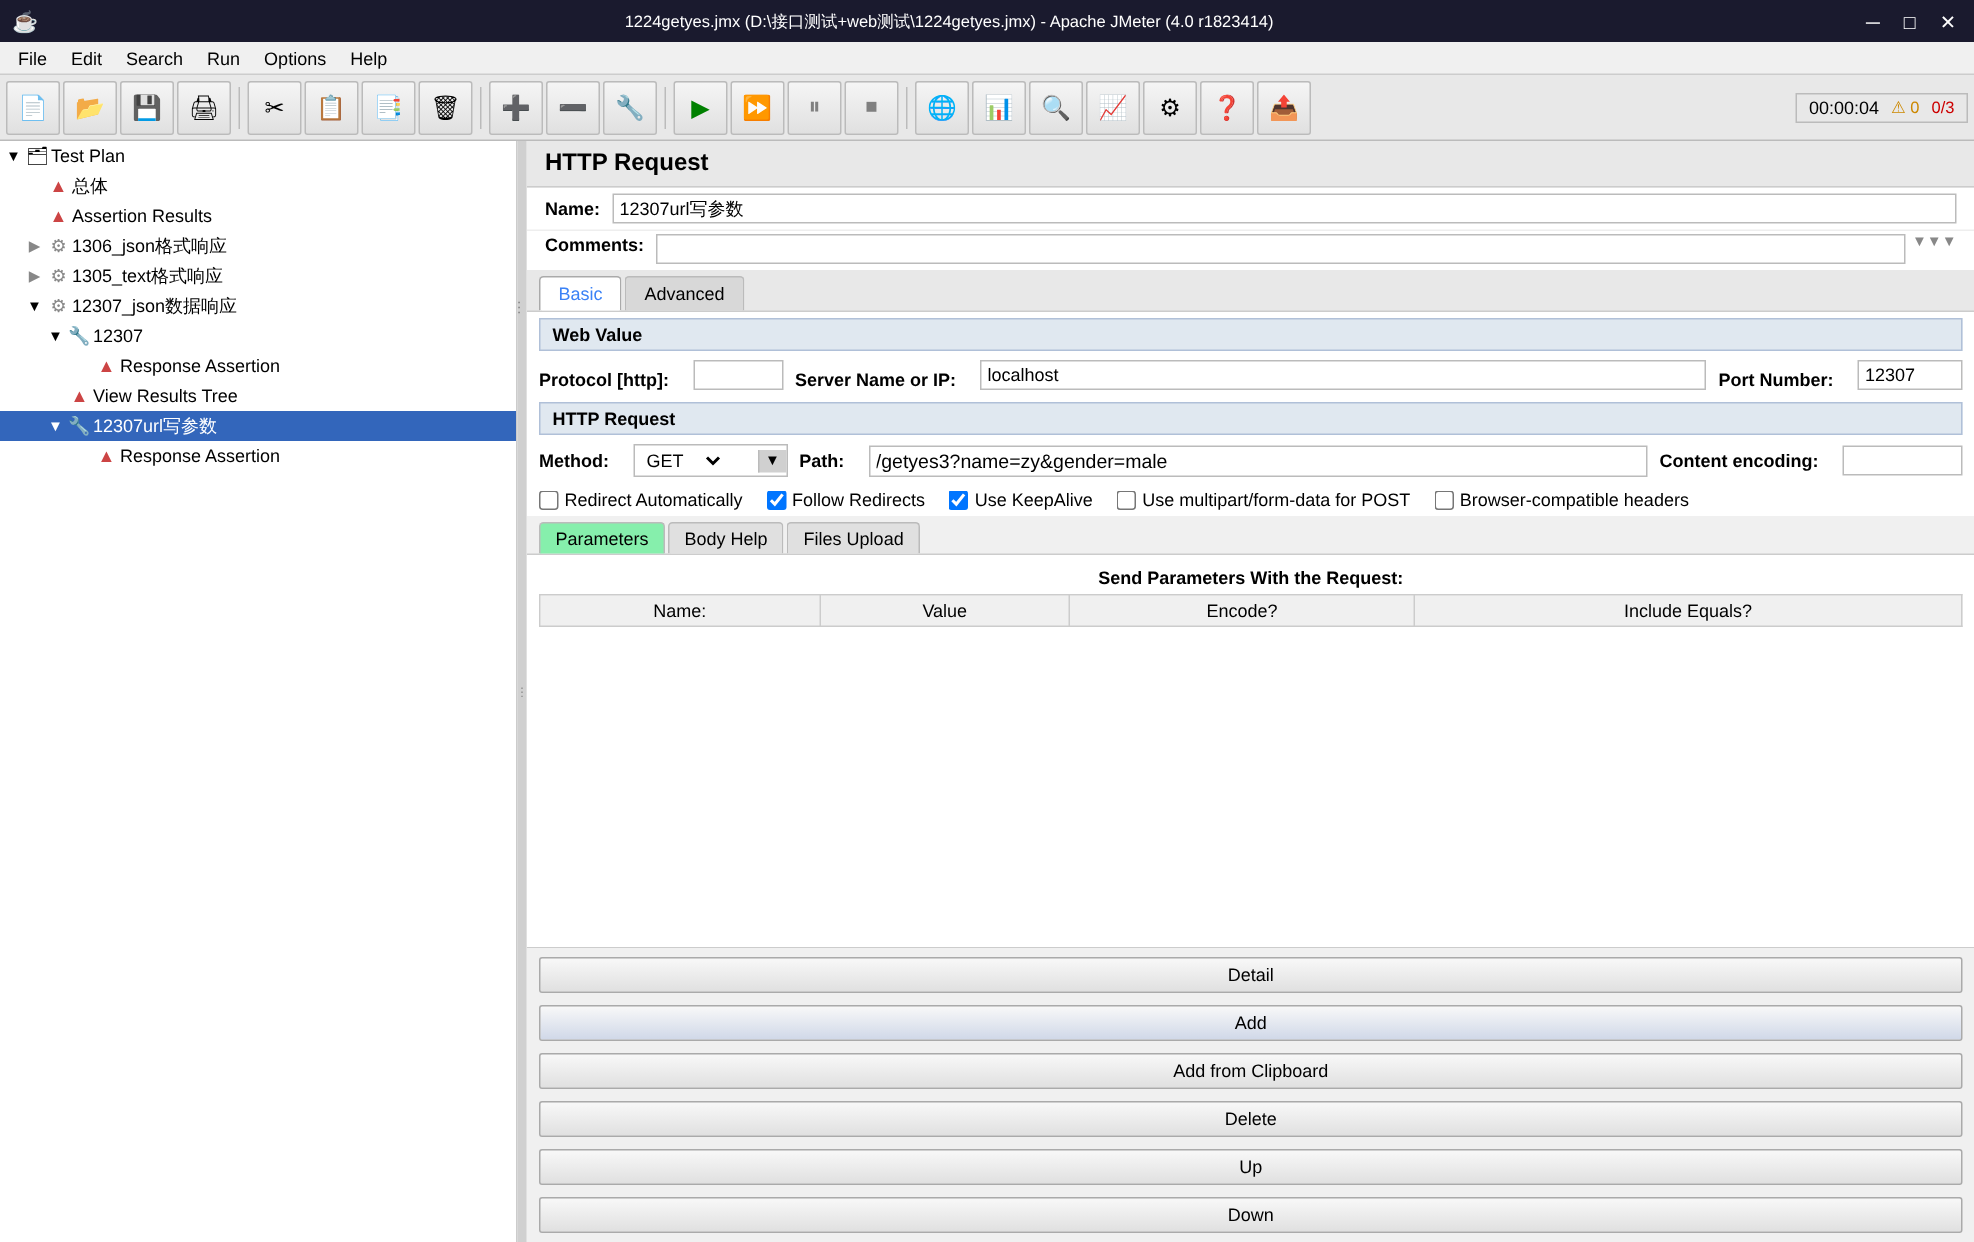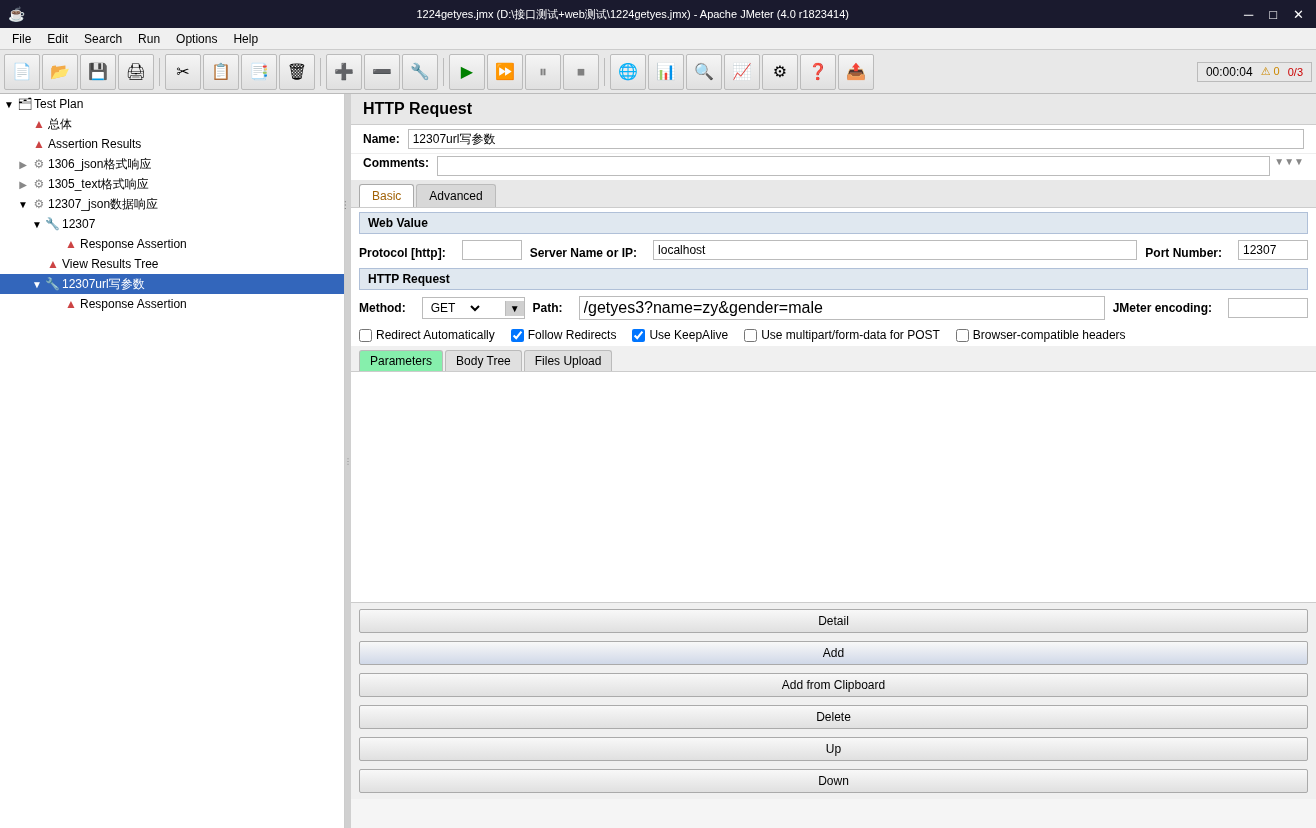--- a/index.html
+++ b/index.html
@@ -156,21 +156,21 @@
       border: 1px solid #bbb;
       border-bottom: none;
       background: #d8d8d8;
       font-size: 12px;
       margin-right: 2px;
       border-radius: 3px 3px 0 0;
     }
     .tab.active {
       background: white;
       border-color: #aaa;
-      color: #a16207;
+      color: #3b82f6;
     }
 
     
     .section-header {
       background: #e0e8f0;
       border: 1px solid #b0c0d8;
       padding: 3px 8px;
       font-weight: bold;
       font-size: 12px;
       margin: 4px 8px 2px;
@@ -188,21 +188,21 @@
     
     .http-req-row {
       display: flex;
       align-items: center;
       padding: 4px 8px;
       gap: 8px;
     }
     .path-input {
       border: 1px solid #bbb;
       padding: 2px 4px;
-      font-size: 16px;
+      font-size: 13px;
       background: white;
       flex: 1;
     }
     .encoding-input {
       border: 1px solid #bbb;
       padding: 2px 4px;
       font-size: 12px;
       background: white;
       width: 80px;
     }
@@ -494,21 +494,21 @@
             <option>PUT</option>
             <option>DELETE</option>
             <option>HEAD</option>
           </select>
           <span class="method-arrow">▼</span>
         </div>
 
         <span class="form-label">Path:</span>
         <input class="path-input" type="text" value="/getyes3?name=zy&amp;gender=male" style="">
 
-        <span class="form-label">JMeter encoding:</span>
+        <span class="form-label">Content encoding:</span>
         <input class="encoding-input" type="text" style="">
       </div>
 
       <div class="checkboxes-row">
         <label class="checkbox-item">
           <input type="checkbox" style="">
           <span>Redirect Automatically</span>
         </label>
         <label class="checkbox-item">
           <input type="checkbox" checked="" style="">
@@ -523,24 +523,39 @@
           <span>Use multipart/form-data for POST</span>
         </label>
         <label class="checkbox-item">
           <input type="checkbox" style="">
           <span>Browser-compatible headers</span>
         </label>
       </div>
 
       <div class="sub-tabs-bar">
         <div class="sub-tab active">Parameters</div>
-        <div class="sub-tab">Body Tree</div>
+        <div class="sub-tab">Body Help</div>
         <div class="sub-tab">Files Upload</div>
       </div>
 
+      <div class="params-section">
+        <div class="params-title">Send Parameters With the Request:</div>
+        <table class="params-table">
+          <thead>
+            <tr>
+              <th>Name:</th>
+              <th>Value</th>
+              <th>Encode?</th>
+              <th>Include Equals?</th>
+            </tr>
+          </thead>
+          <tbody id="params-tbody">
+          </tbody>
+        </table>
+      </div>
 
       <div style="height: 230px;"></div>
 
       <div class="bottom-bar">
         <button class="action-btn">Detail</button>
         <button class="action-btn" style="background:linear-gradient(to bottom,#f8f8f8,#d0d8e8);">Add</button>
         <button class="action-btn">Add from Clipboard</button>
         <button class="action-btn">Delete</button>
         <button class="action-btn">Up</button>
         <button class="action-btn">Down</button>

